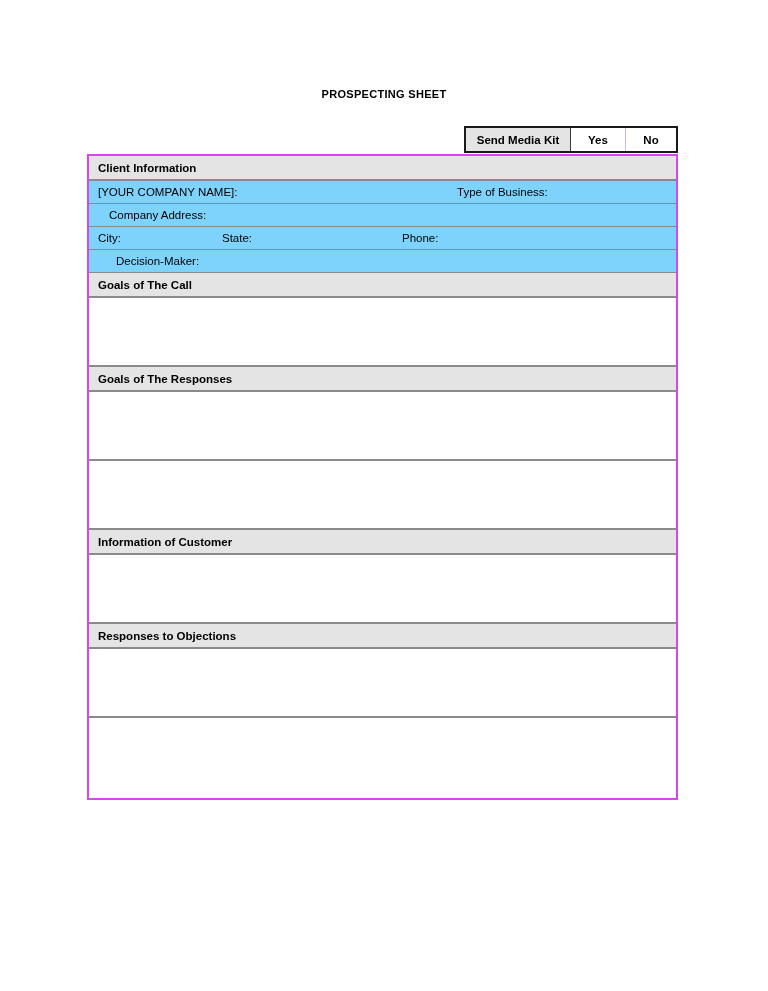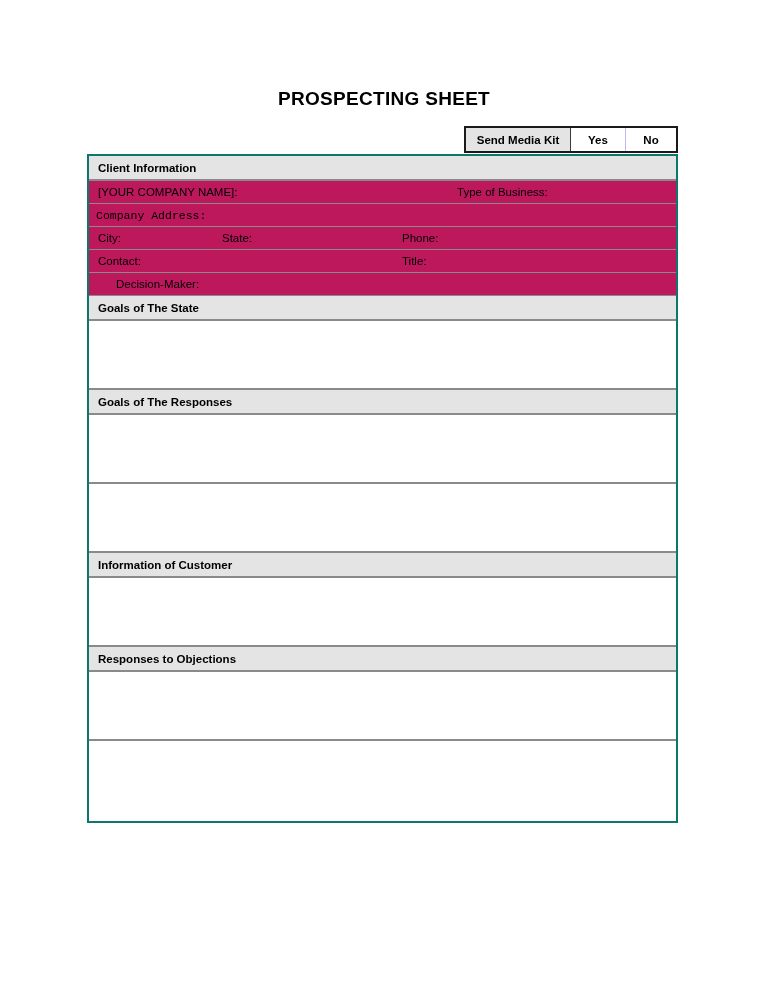--- a/index.html
+++ b/index.html
@@ -24,21 +24,21 @@
     height: 991px;
     background: #ffffff;
   }
 
   .sheet-title {
     position: absolute;
     left: 0;
     top: 88px;
     width: 768px;
     text-align: center;
-    font-size: 19px;
+    font-size: 11px;
     font-weight: bold;
     letter-spacing: 0.3px;
   }
 
   
   .media-kit-box {
     position: absolute;
     left: 464px;
     top: 126px;
     width: 214px;
@@ -71,42 +71,42 @@
     width: 50px;
     background: #ffffff;
   }
 
   
   .form-table {
     position: absolute;
     left: 87px;
     top: 154px;
     width: 591px;
-    border: 2px solid #0f766e;
+    border: 2px solid #d946ef;
     box-sizing: border-box;
     background: #ffffff;
   }
 
   .band {
     background: #e4e4e4;
     border-bottom: 2px solid #8a8a8a;
     height: 25px;
     display: flex;
     align-items: center;
     padding: 0 0 0 9px;
     box-sizing: border-box;
     font-size: 11.5px;
     font-weight: bold;
   }
 
   .field-row {
     height: 23px;
     border-bottom: 1px solid #8a8a8a;
     position: relative;
-    background: #be185d;
+    background: #7dd3fc;
     box-sizing: border-box;
   }
   .field-row .lbl {
     position: absolute;
     top: 50%;
     transform: translateY(-50%);
     font-size: 11.5px;
     font-weight: normal;
     white-space: nowrap;
   }
@@ -133,36 +133,32 @@
     <div class="mk-cell mk-no">No</div>
   </div>
 
   <div class="form-table" id="form-table">
       <div class="band">Client Information</div>
       <div class="field-row">
         <span class="lbl" style="left: 9px;">[YOUR COMPANY NAME]:</span>
         <span class="lbl" style="left: 368px;">Type of Business:</span>
       </div>
       <div class="field-row">
-        <span class="lbl" style="left: 7px; font-family: Liberation Mono, monospace;">Company Address:</span>
+        <span class="lbl" style="left: 20px;">Company Address:</span>
       </div>
       <div class="field-row">
         <span class="lbl" style="left: 9px;">City:</span>
         <span class="lbl" style="left: 133px;">State:</span>
         <span class="lbl" style="left: 221px; margin-top: 20px;">ZIP:</span>
         <span class="lbl" style="left: 313px; text-align: right;">Phone:</span>
       </div>
       <div class="field-row">
-        <span class="lbl" style="left: 9px;">Contact:</span>
-        <span class="lbl" style="left: 313px;">Title:</span>
-      </div>
-      <div class="field-row">
         <span class="lbl" style="left: 9px; margin-left: 18px;">Decision-Maker:</span>
       </div>
-      <div class="band">Goals of The State</div>
+      <div class="band">Goals of The Call</div>
       <div class="write-area" style="height: 69px;"></div>
       <div class="band">Goals of The Responses</div>
       <div class="write-area" style="height: 69px;"></div>
       <div class="write-area" style="height: 69px;"></div>
       <div class="band">Information of Customer</div>
       <div class="write-area" style="height: 69px;"></div>
       <div class="band">Responses to Objections</div>
       <div class="write-area" style="height: 69px;"></div>
       <div class="write-area last" style="height: 80px;"></div>
     </div>

